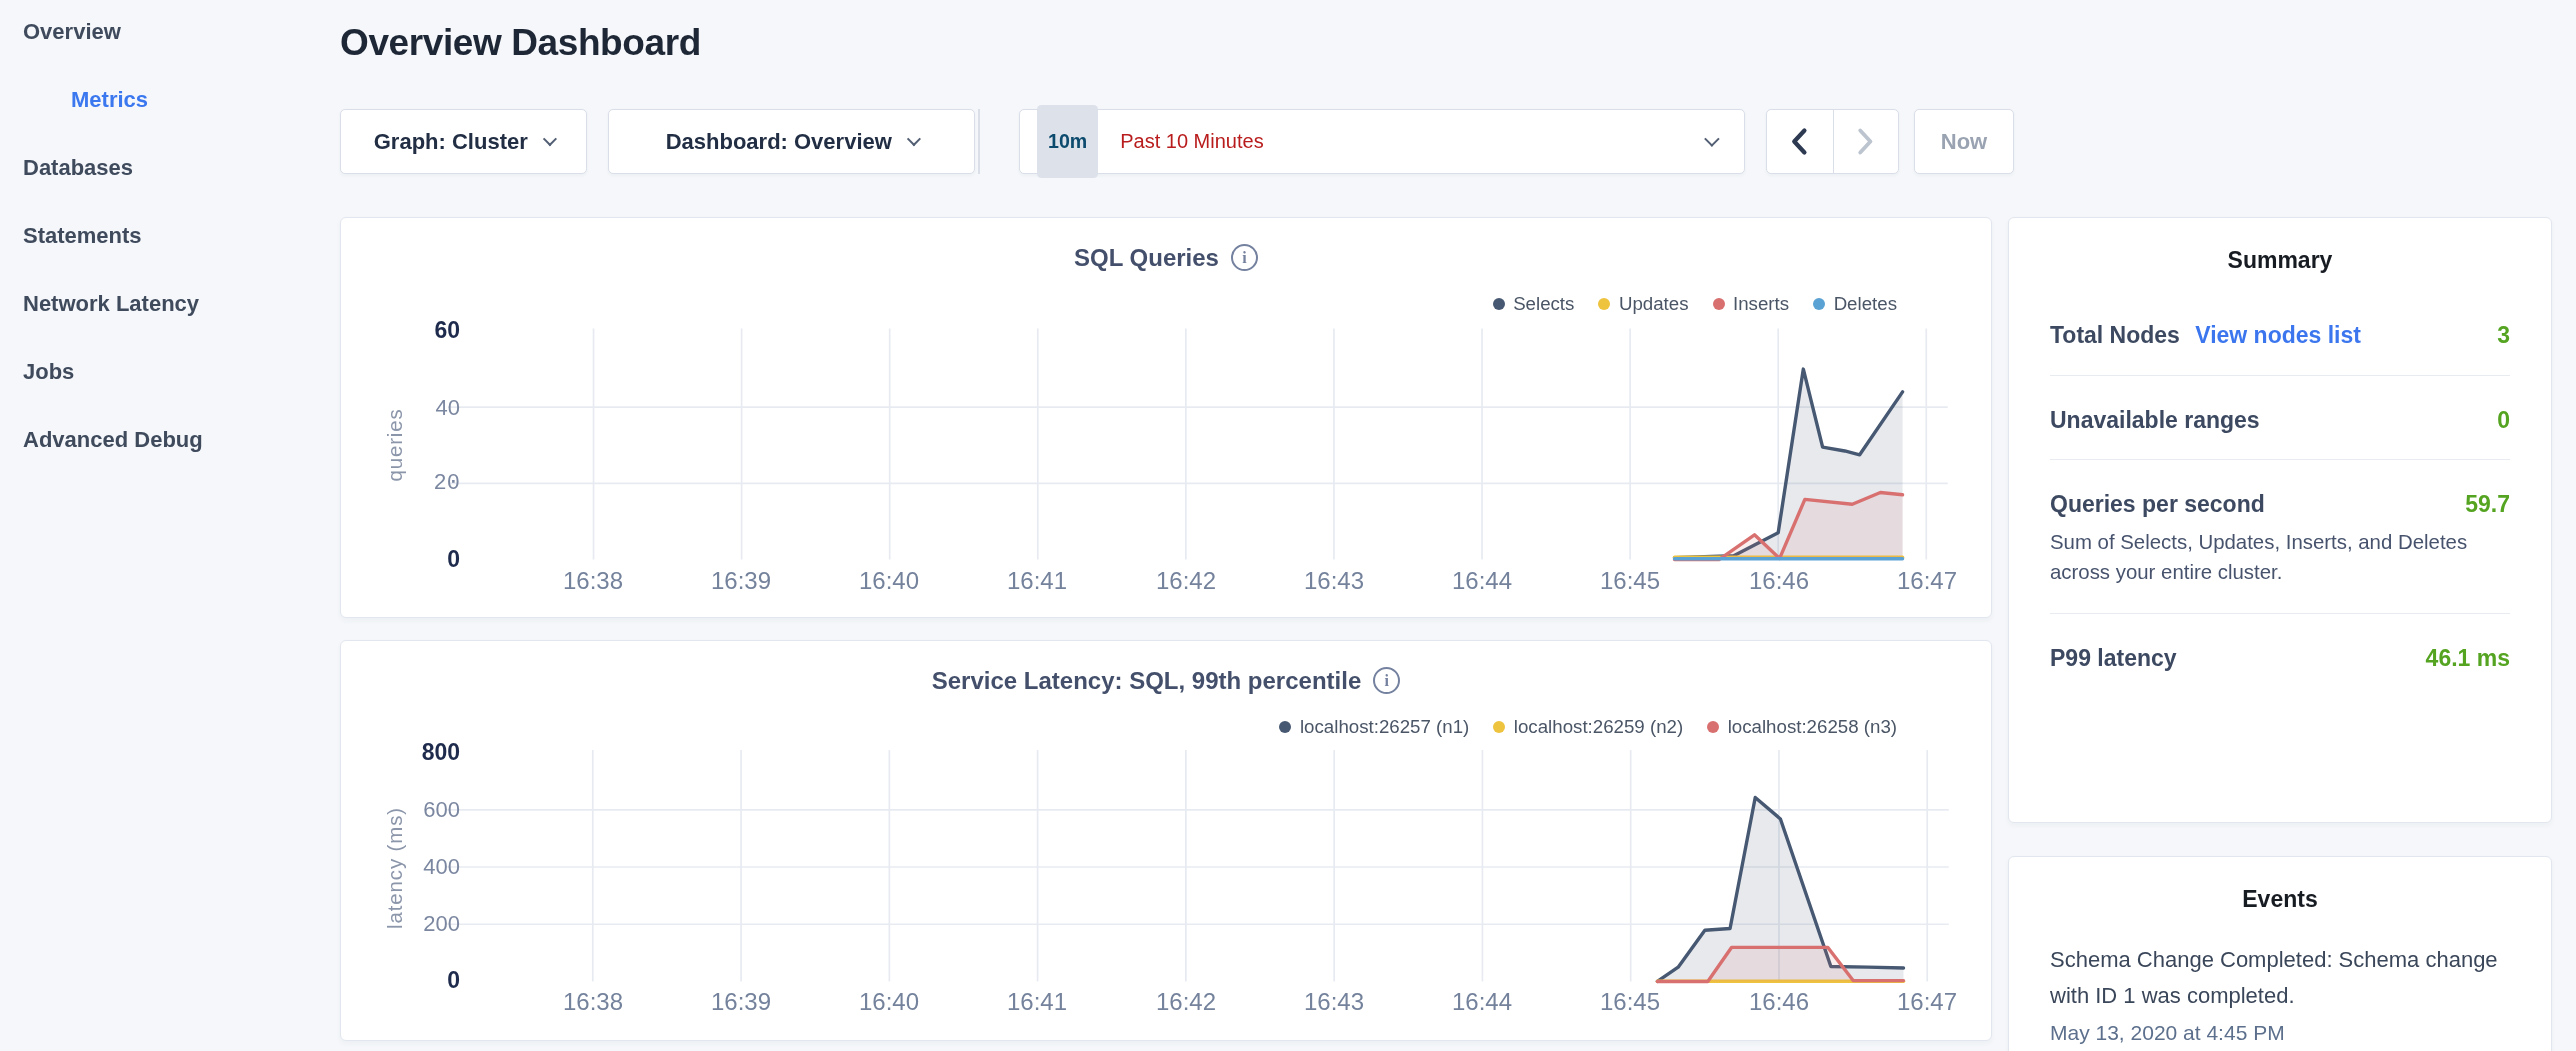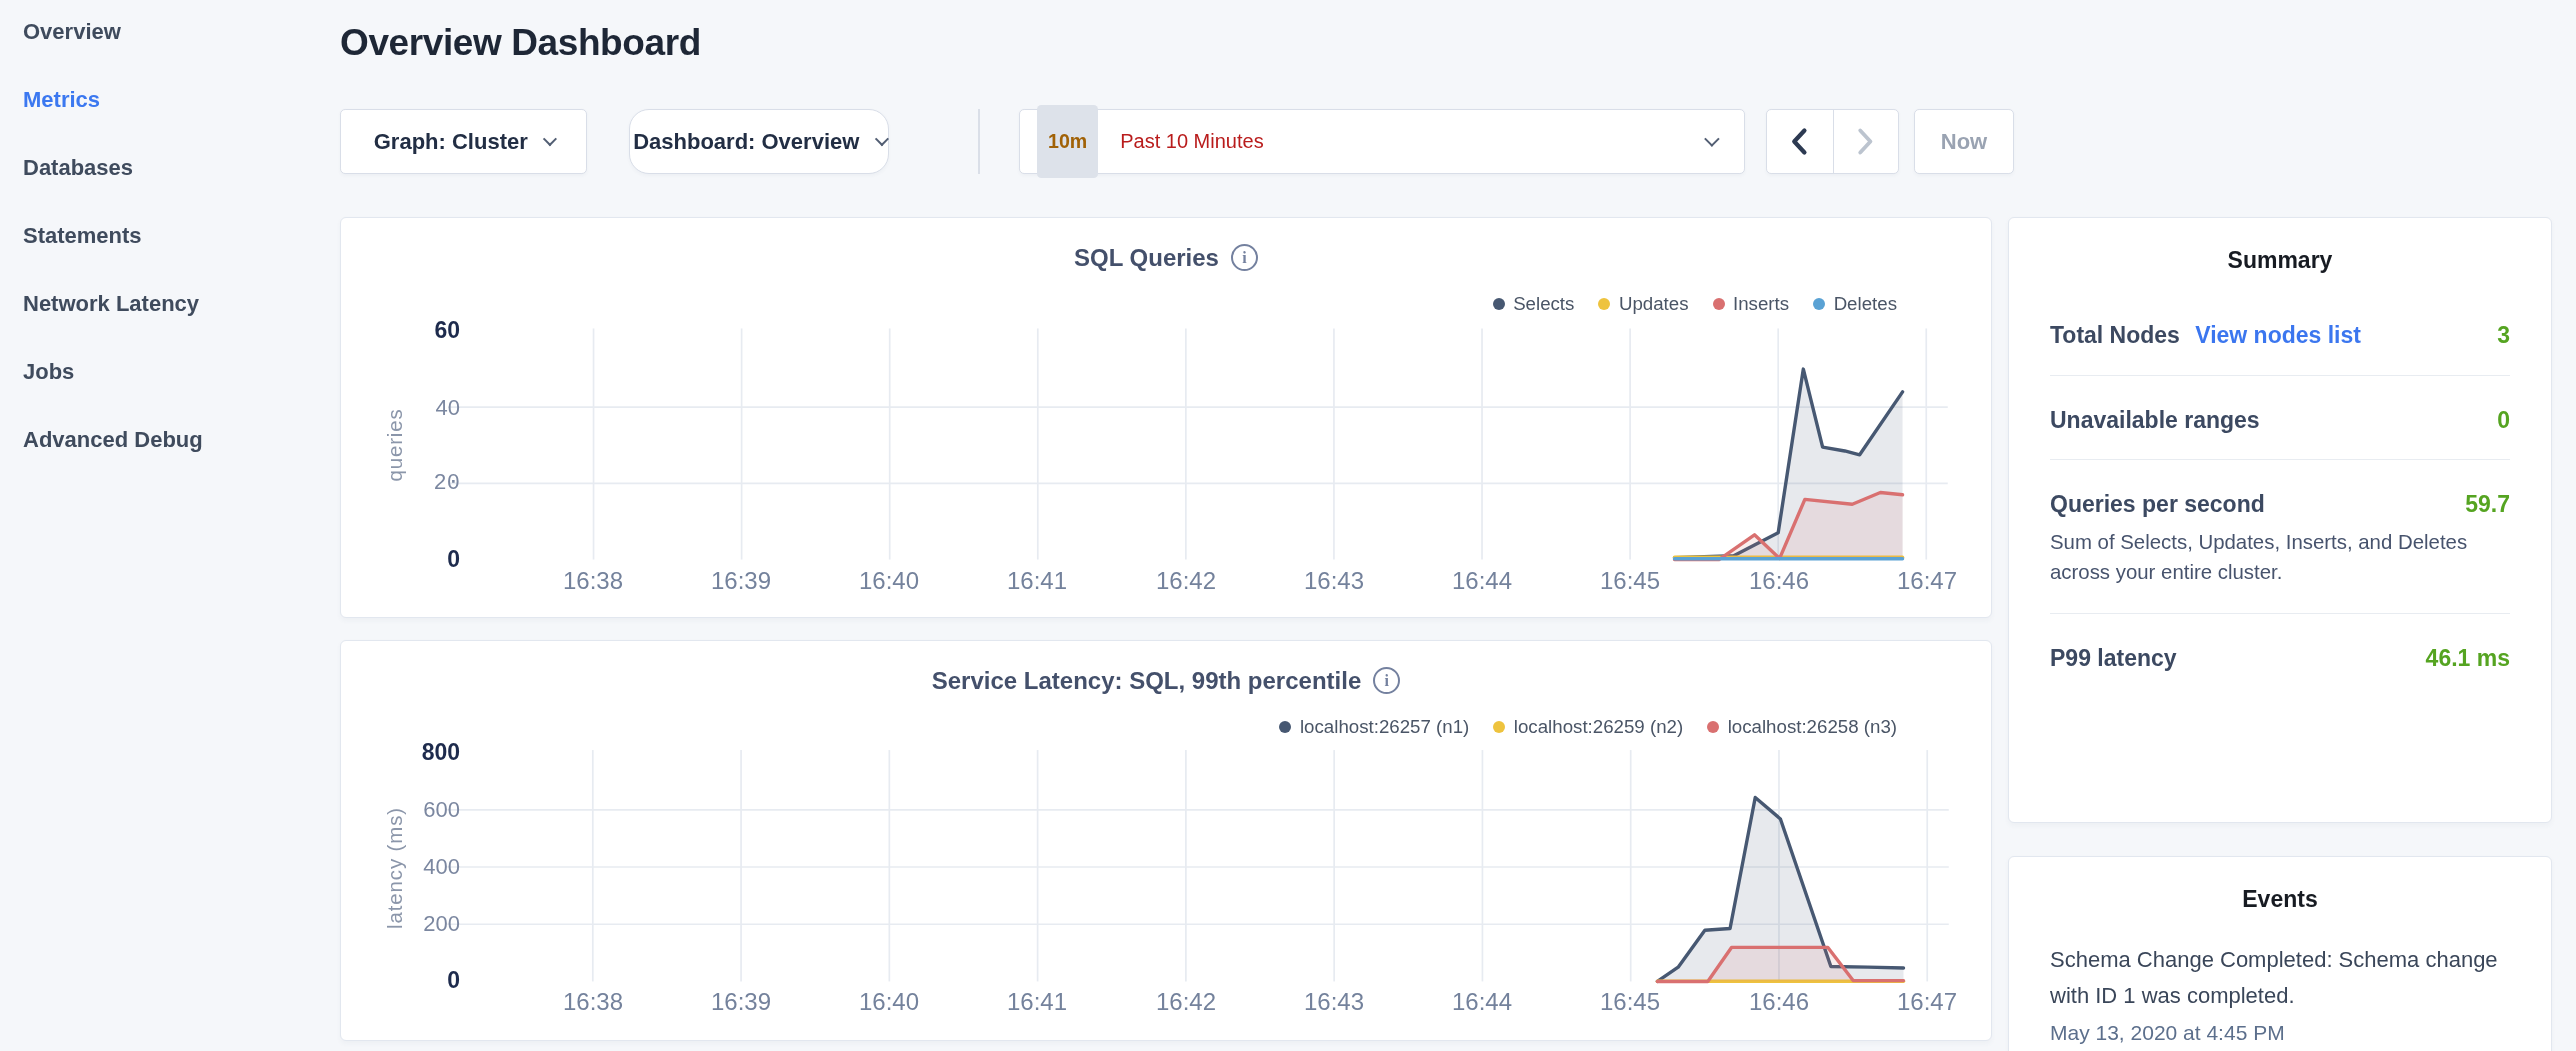--- a/index.html
+++ b/index.html
@@ -23,31 +23,31 @@
     color:#1e2736; letter-spacing:-0.4px;
   }
   .ctrl {
     position:absolute; top:109px; height:65px; background:#fff;
     border:1.3px solid #d9dee8; border-radius:5.1px;
     display:flex; align-items:center; justify-content:center;
     font-size:22px; font-weight:700; color:#222e44; cursor:pointer;
     box-shadow:0 1.7px 3.4px rgba(60,70,90,0.04);
   }
   .dd-graph { left:340px; width:247px; }
-  .dd-dash  { left:629px; width:260px;border-radius:20px; }
+  .dd-dash  { left:608px; width:367px; }
   .chev {
     display:inline-block; width:10.2px; height:10.2px;
     border-right:2.6px solid #525e73; border-bottom:2.6px solid #525e73;
     transform:rotate(45deg) translateY(-2.6px); margin-left:15.3px;
   }
   .v-div { position:absolute; left:978px; top:109px; width:1.7px; height:65px; background:#dadfe8; }
   .time-sel { left:1019px; width:726px; justify-content:flex-start; padding-left:17px; }
   .time-badge {
     background:#dde2ea; border-radius:4.3px; font-size:19.6px; font-weight:700;
-    color:#a16207; padding:25px 11px; margin-right:22px;
+    color:#0c4a6e; padding:25px 11px; margin-right:22px;
   }
   .time-label { font-size:20px; font-weight:400; color:#b91c1c; }
   .time-chev { position:absolute; right:29px; width:11px; height:11px;
     border-right:2.6px solid #525e73; border-bottom:2.6px solid #525e73;
     transform:rotate(45deg) translateY(-3.4px); }
   .arrows { left:1766px; width:133px; padding:0; overflow:hidden; }
   .arrow-half { width:66px; height:100%; display:flex; align-items:center; justify-content:center; cursor:pointer; }
   .arrow-half + .arrow-half { border-left:1.3px solid #d9dee8; }
   .now-btn { left:1914px; width:100px; color:#9aa3b2; cursor:default; }
   
@@ -105,21 +105,21 @@
   .sum-caption { font-size:20.4px; color:#47536d; line-height:1.5; margin-top:8.5px; }
   .events-body { padding:0 41px; }
   .event-text { font-size:22px; color:#3a4659; line-height:1.65; margin-top:29px; }
   .event-time { font-size:21px; color:#5c6f8c; margin-top:6.8px; }
 </style>
 </head>
 <body>
 
 <nav class="sidebar" id="sidebar">
     <div class="side-item" style="top: 16px;">Overview</div>
-    <div class="side-item active" style="top: 84px;">Metrics</div>
+    <div class="side-item active" style="top: 84px; margin-left: 48px;">Metrics</div>
     <div class="side-item" style="top: 152px;">Databases</div>
     <div class="side-item" style="top: 220px;">Statements</div>
     <div class="side-item" style="top: 288px;">Network Latency</div>
     <div class="side-item" style="top: 356px;">Jobs</div>
     <div class="side-item" style="top: 424px;">Advanced Debug</div>
   </nav>
 
 <h1 class="page-title">Overview Dashboard</h1>
 
 <div class="ctrl dd-graph">

